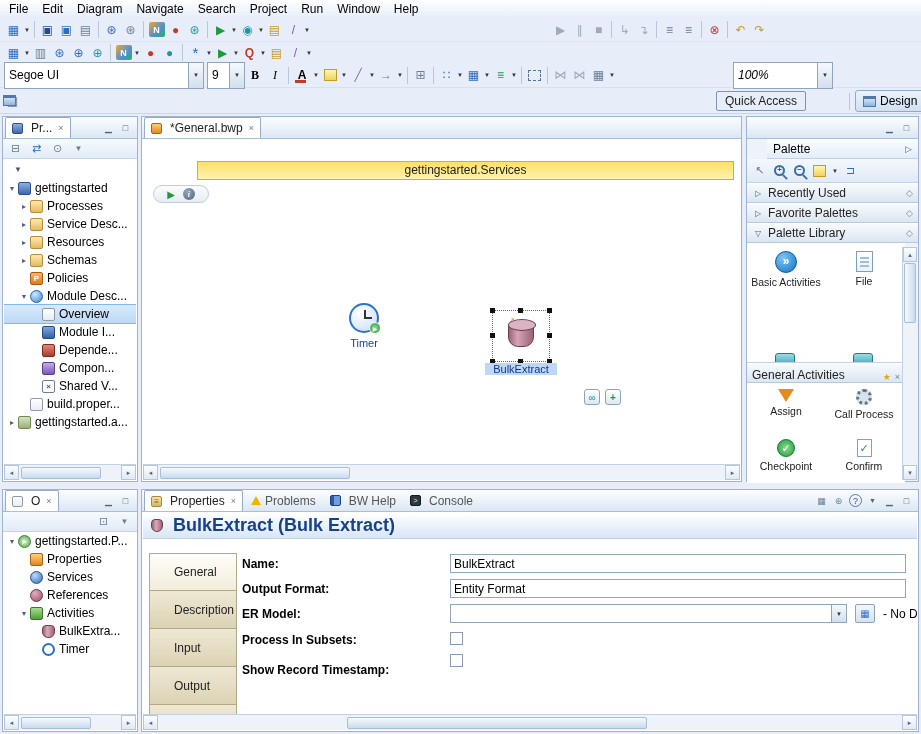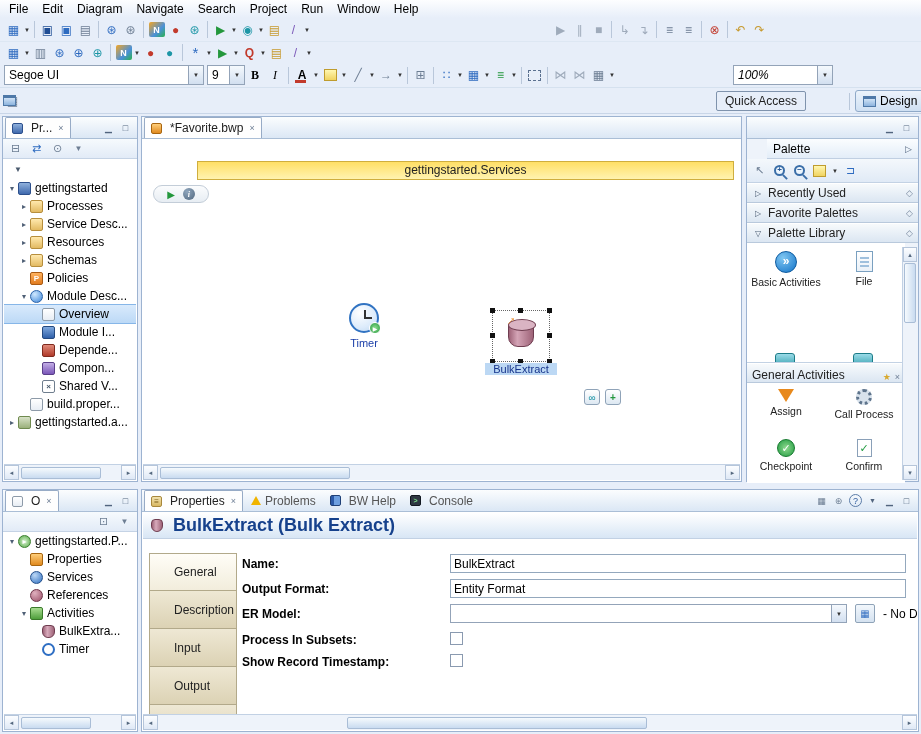--- a/index.html
+++ b/index.html
@@ -21,21 +21,21 @@
 .spring{flex:1;}
 .c-blue{color:#2e6bc0}.c-dkblue{color:#1f4d94}.c-grey{color:#6d7e93}.c-green{color:#23973c}
 .c-red{color:#c23a2c}.c-gold{color:#c79a2e}.c-teal{color:#1d96a6}.c-purple{color:#7a56b8}.c-dis{color:#9fabbb}
 .mini-chart{width:16px;height:15px;background:linear-gradient(135deg,#f5a623,#4a90d9 60%,#2bb24c);border-radius:2px;color:#fff;font-size:9px;font-weight:bold;display:flex;align-items:center;justify-content:center;}
 .mag{position:relative;width:11px;height:11px;border:2px solid #3a6ea8;border-radius:50%;background:#ecf5fd;font-size:8px;line-height:6px;text-align:center;color:#2a5a98;font-weight:bold;}
 .mag::after{content:"";position:absolute;right:-5px;bottom:-4px;width:6px;height:2px;background:#3a6ea8;transform:rotate(45deg);}
 .note-ic{width:13px;height:12px;background:linear-gradient(#fff7b0,#f0d360);border:1px solid #bf9c2e;}
 .dashedbox{width:13px;height:11px;border:1px dashed #5b7190;}
 
 
-.combo{height:20px;background:#fff;border:1px solid #93a3b8;display:flex;align-items:center;padding-left:4px;flex:none;font-size:12px;}
+.combo{height:27px;background:#fff;border:1px solid #93a3b8;display:flex;align-items:center;padding-left:4px;flex:none;font-size:12px;}
 .combo-arrow{width:15px;height:100%;margin-left:auto;border-left:1px solid #93a3b8;background:linear-gradient(#f5f9fd,#d2dff0);display:flex;align-items:center;justify-content:center;font-size:6px;color:#333;}
 .fmt-btn{width:20px;height:20px;display:inline-flex;align-items:center;justify-content:center;border-radius:2px;flex:none;}
 .a-color{position:relative;font-weight:bold;}
 .a-color::after{content:"";position:absolute;left:3px;bottom:2px;width:11px;height:3px;background:#c23a2c;}
 
 
 #qarow{position:absolute;left:0;top:88px;width:100%;height:26px;border-bottom:1px solid #c9d6e8;}
 #quick-access{position:absolute;left:716px;top:3px;width:90px;height:20px;border:1px solid #7f93ad;border-radius:2px;display:flex;align-items:center;justify-content:center;color:#222;background:transparent;}
 #design-btn{position:absolute;left:855px;top:2px;height:22px;padding:0 7px;display:flex;align-items:center;gap:4px;background:linear-gradient(#ecf3fb,#cfe0f3);border:1px solid #8fa9c8;border-radius:3px;}
 .winico{width:13px;height:11px;background:linear-gradient(#cfe2f6,#8db4de);border:1px solid #4f79a8;border-top:3px solid #4f79a8;}
@@ -391,21 +391,21 @@
       <span class="sbtn">◂</span>
       <span class="hthumb" style="left:17px;width:80px;"></span>
       <span class="sbtn right">▸</span>
     </div>
   </div>
 
   <div id="editor" class="panel">
     <div class="tabrow">
       <div class="vtab active">
         <span class="ticon i-orange" style="width:11px;height:11px;"></span>
-        <span>*Favorite.bwp</span>
+        <span>*General.bwp</span>
         <span class="close">×</span>
       </div>
     </div>
     <div id="canvas">
       <div id="canvas-title"><span>gettingstarted.Services</span></div>
       <div id="runstrip">
         <span class="run-arrow">▶</span>
         <span class="info-dot">i</span>
       </div>
 
@@ -641,21 +641,21 @@
         <span class="combo-arrow">▼</span>
       </div>
       <span class="browse-btn" style="left:712px;top:65px;">
           <span class="tbi c-blue" style="width:13px;height:13px;font-size:10px;">▦</span>
         </span>
       <span class="er-note" style="left:740px;top:68px;width:36px;">- No D</span>
 
       <span class="fld-label" style="left:99px;top:94px;">Process In Subsets:</span>
       <input type="checkbox" class="chk" style="left: 307px; top: 93px;">
 
-      <span class="fld-label" style="left:99px;top:116px;text-align:right;">Show Record Timestamp:</span>
+      <span class="fld-label" style="left:99px;top:124px;text-align:right;">Show Record Timestamp:</span>
       <input type="checkbox" class="chk" style="left: 307px; top: 115px;">
     </div>
     <div class="hscroll">
       <span class="sbtn">◂</span>
       <span class="hthumb" style="left:204px;width:300px;"></span>
       <span class="sbtn right">▸</span>
     </div>
   </div>
 
 </div>

